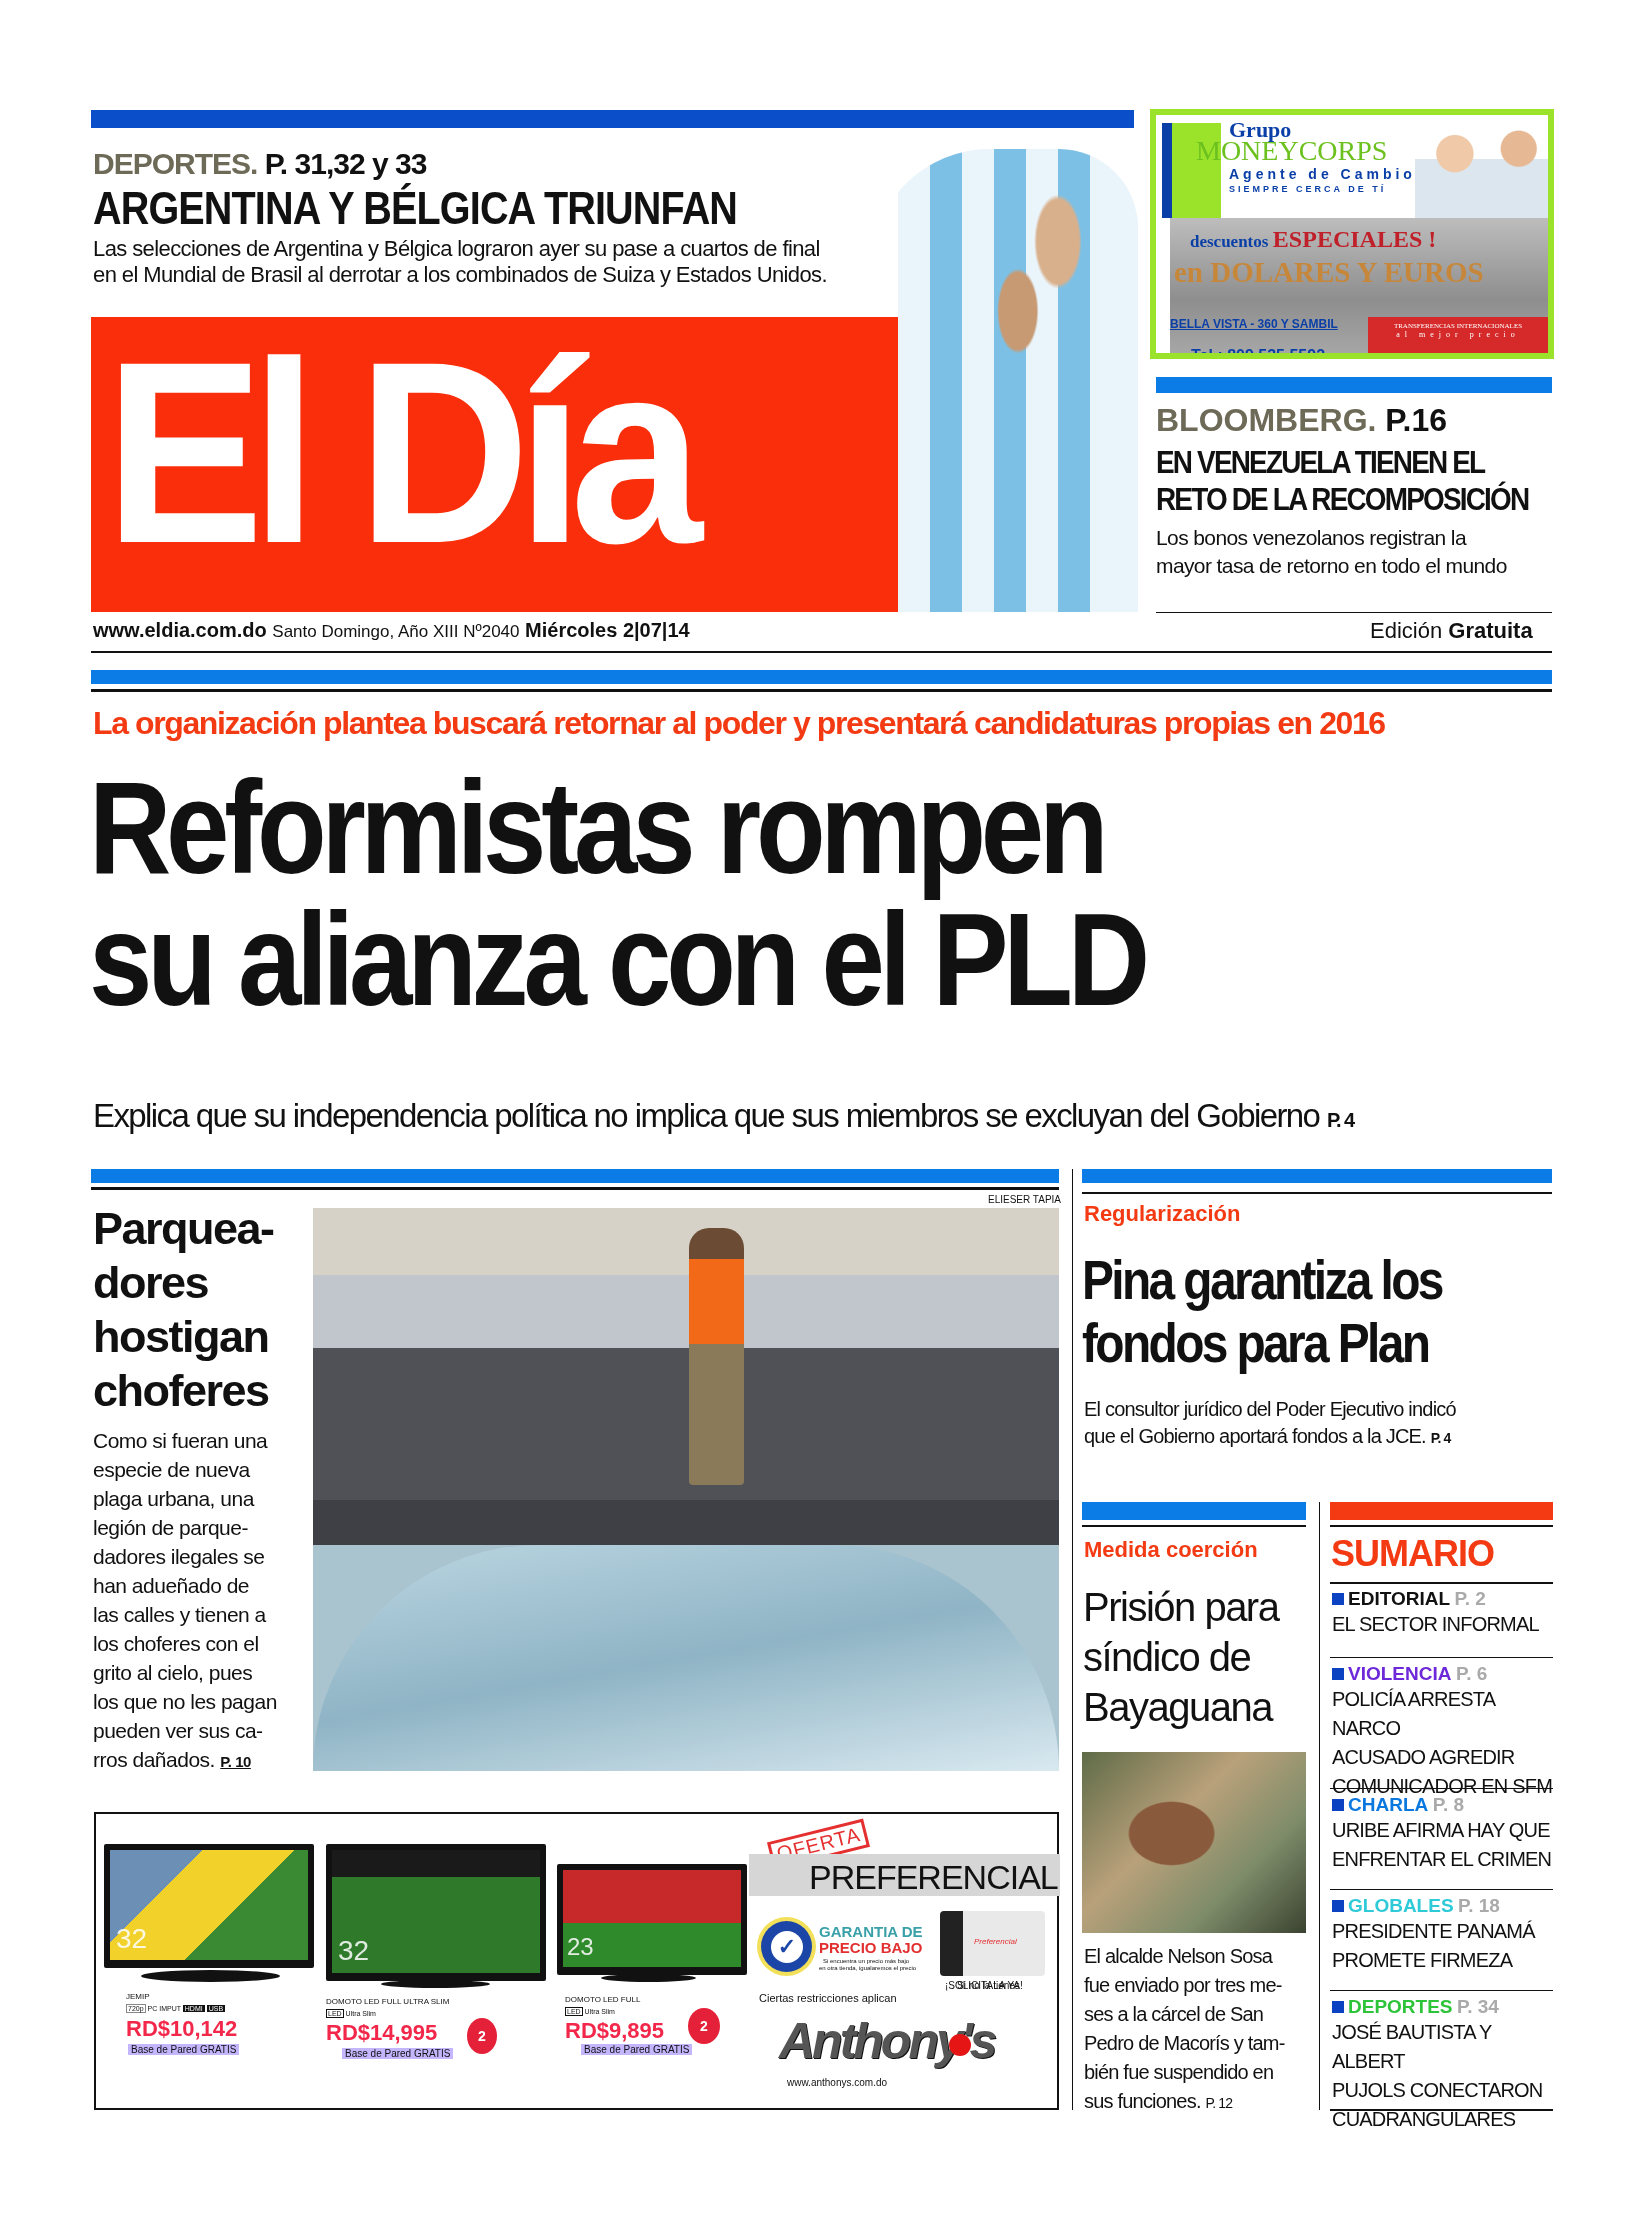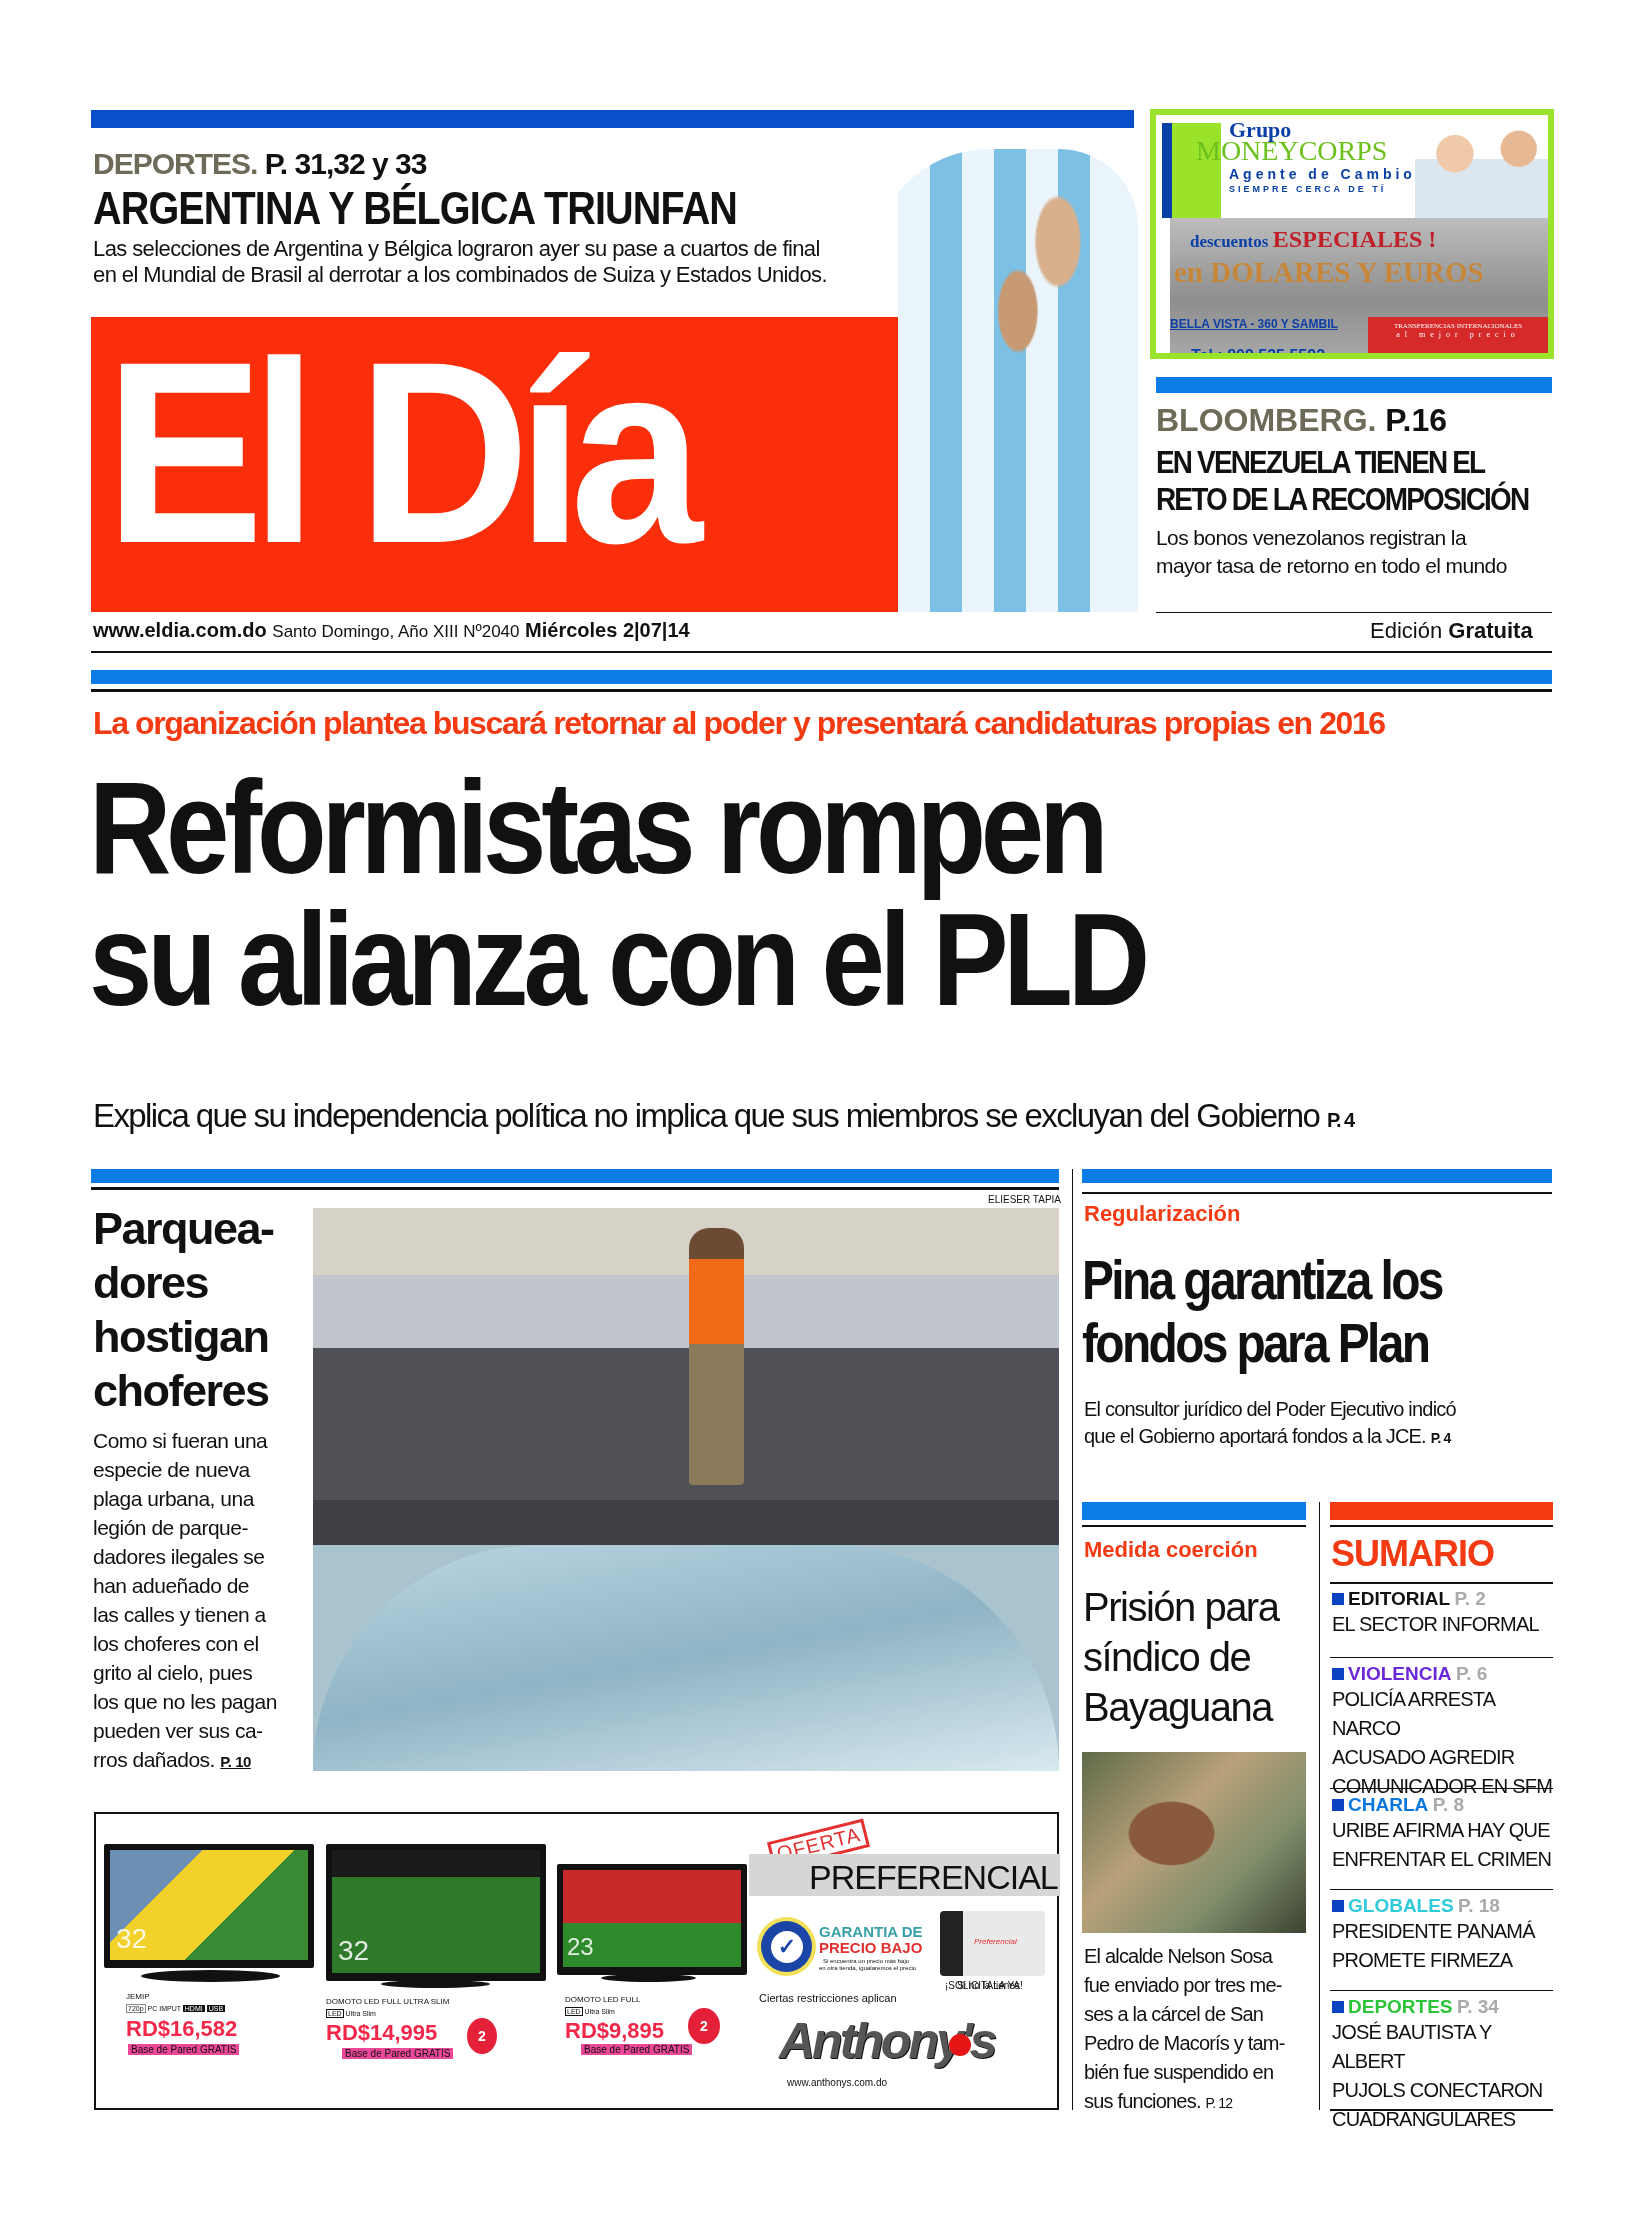--- a/index.html
+++ b/index.html
@@ -26,21 +26,21 @@
       linear-gradient(180deg, #d6d2c8 0 12%, #c1c6cc 12% 25%, #4f5157 25% 52%, #3e4045 52% 60%, #a9c3cf 60% 100%);
   }
   .mayor-photo { background: radial-gradient(ellipse at 40% 45%, #8a5a3c 0 22%, transparent 23%), linear-gradient(135deg,#5f6b48,#b9a17a 40%,#7e8c6a 70%,#3b4330); }
 
   .ad-money { border: 6px solid #9be22a; background: #fff; }
   .ad-tvbox { border: 2px solid #111; }
   .tv { background: #111; border-radius: 2px; }
   .tv-screen { position: absolute; left: 6px; top: 6px; right: 6px; bottom: 8px; background: linear-gradient(180deg,#2d5d2a 0%, #3b8a2f 55%, #2c6a24 100%); }
   .tv-stand { background: #111; border-radius: 50%; }
   .price { color: #f2274a; font-weight: 900; font-size: 22px; }
-  .hl-yellow { background: #ec4899; font-size: 10px; padding: 0 3px; }
+  .hl-yellow { background: #c4b5fd; font-size: 10px; padding: 0 3px; }
   .badge2 { background: #e5213a; border-radius: 50%; color: #fff; font-weight: 900; text-align: center; }
 
   .sumario-item .cat { font-weight: 900; font-size: 19px; }
   .sumario-item .pg { color: #aaa; font-weight: 700; font-size: 19px; }
   .sumario-item .txt { font-size: 20px; line-height: 29px; letter-spacing: -0.8px; }
   .sq { display: inline-block; width: 12px; height: 12px; background: #0a42c2; margin-right: 4px; }
 </style>
 </head>
 <body>
 
@@ -243,21 +243,21 @@
     <div class="abs" style="left:12px;top:79px;font-size:28px;color:#fff;opacity:.85;">32</div>
   </div>
   <div class="abs tv-stand" style="left:45px;top:156px;width:139px;height:12px;"></div>
   <div class="abs" style="left:30px;top:178px;font-size:8px;">JEMIP</div>
   <div class="abs" style="left:30px;top:191px;font-size:7px;white-space:nowrap;">
     <span style="border:1px solid #888;padding:0 1px;">720p</span>
     <span>PC IMPUT</span>
     <span style="background:#111;color:#fff;padding:0 2px;">HDMI</span>
     <span style="background:#111;color:#fff;padding:0 2px;">USB</span>
   </div>
-  <div class="abs price" style="left:30px;top:202px;">RD$16,582</div>
+  <div class="abs price" style="left:30px;top:202px;">RD$10,142</div>
   <div class="abs hl-yellow" style="left:32px;top:230px;">Base de Pared GRATIS</div>
 
   <div class="abs tv" style="left:230px;top:30px;width:220px;height:137px;">
     <div class="tv-screen" style="background:linear-gradient(180deg,#1a1a1a 0 22%,#2f7a2a 22%);"></div>
     <div class="abs" style="left:12px;top:91px;font-size:28px;color:#fff;opacity:.85;">32</div>
   </div>
   <div class="abs tv-stand" style="left:285px;top:166px;width:109px;height:8px;"></div>
   <div class="abs" style="left:230px;top:183px;font-size:8px;white-space:nowrap;">DOMOTO LED FULL ULTRA SLIM</div>
   <div class="abs" style="left:230px;top:196px;font-size:7px;white-space:nowrap;">
     <span style="border:1px solid #111;padding:0 1px;">LED</span>

